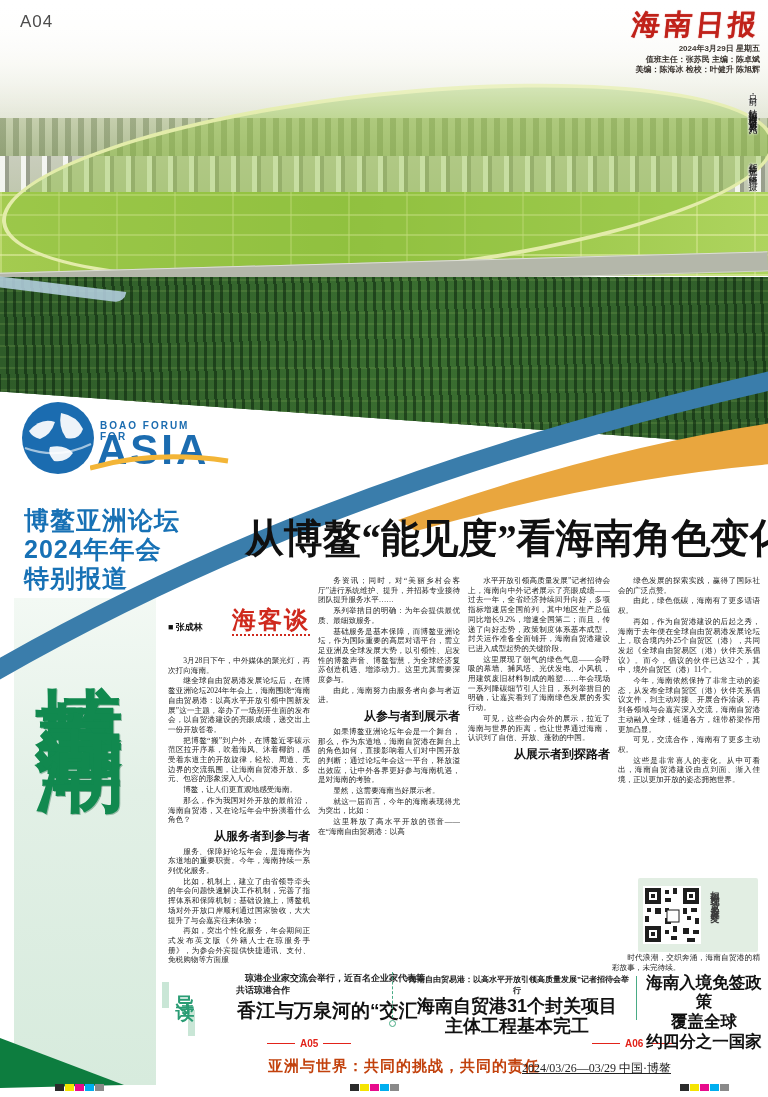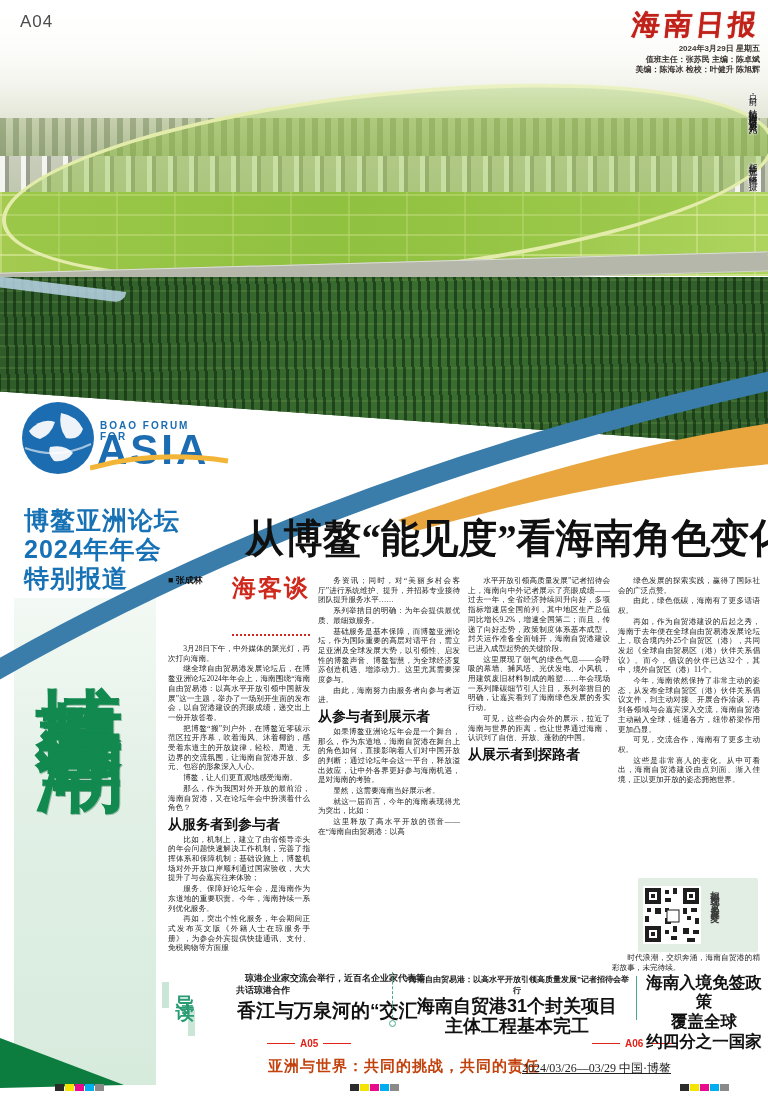--- a/index.html
+++ b/index.html
@@ -63,23 +63,23 @@
   .headline{position:absolute;left:245px;top:511px;width:520px;z-index:4;
             font-family:"Liberation Serif",serif;font-weight:bold;font-size:40px;color:#101010;
             white-space:nowrap;transform:scaleX(.97);transform-origin:left;}
 
   
   .article{position:absolute;left:168px;top:576px;width:592px;height:392px;z-index:4;
            display:flex;gap:8px;}
   .col{width:142px;flex:none;overflow:hidden;font-family:"Liberation Serif",serif;
        font-size:7.6px;line-height:9.7px;color:#1d1d1d;text-align:justify;}
   .col p{margin:0 0 1px 0;text-indent:2em;}
-  .col h3{font-family:"Liberation Sans",sans-serif;font-size:14px;font-weight:bold;
-          text-align:left;margin:7px 0 5px 0;color:#111;}
-  .logo-row{display:flex;justify-content:space-between;height:60px;margin-bottom:8px;}
+  .col h3{font-family:"Liberation Sans",sans-serif;font-size:12px;font-weight:bold;
+          text-align:right;margin:7px 0 5px 0;color:#111;}
+  .logo-row{display:flex;justify-content:space-between;align-items:flex-end;height:60px;margin-bottom:20px;}
   .byline{font-size:9px;font-weight:bold;color:#111;padding-bottom:3px;white-space:nowrap;}
   .haiketan{font-family:"Liberation Serif",serif;font-size:24px;font-weight:bold;color:#cf291d;
             letter-spacing:2px;border-bottom:2px dotted #cf291d;padding-bottom:2px;line-height:1;}
 
   .col4-tail{position:absolute;left:612px;top:953px;width:148px;z-index:4;
              font-family:"Liberation Serif",serif;font-size:7.6px;line-height:9.7px;
              color:#1d1d1d;text-align:justify;}
   .col4-tail p{margin:0;text-indent:2em;}
 
   
@@ -191,22 +191,22 @@
       <div class="logo-row">
         <span class="byline">■ 张成林</span>
         <span class="haiketan">海客谈</span>
       </div>
     <p>3月28日下午，中外媒体的聚光灯，再次打向海南。</p>
         <p>继全球自由贸易港发展论坛后，在博鳌亚洲论坛2024年年会上，海南围绕“海南自由贸易港：以高水平开放引领中国新发展”这一主题，举办了一场别开生面的发布会，以自贸港建设的亮眼成绩，递交出上一份开放答卷。</p>
         <p>把博鳌“搬”到户外，在博鳌近零碳示范区拉开序幕，吹着海风、沐着椰韵，感受着东道主的开放旋律，轻松、周道、无边界的交流氛围，让海南自贸港开放、多元、包容的形象深入人心。</p>
         <p>博鳌，让人们更直观地感受海南。</p>
         <p>那么，作为我国对外开放的最前沿，海南自贸港，又在论坛年会中扮演着什么角色？</p>
         <h3>从服务者到参与者</h3>
+        <p>服务、保障好论坛年会，是海南作为东道地的重要职责。今年，海南持续一系列优化服务。</p>
         <p>比如，机制上，建立了由省领导牵头的年会问题快速解决工作机制，完善了指挥体系和保障机制；基础设施上，博鳌机场对外开放口岸顺利通过国家验收，大大提升了与会嘉宾往来体验；</p>
-        <p>服务、保障好论坛年会，是海南作为东道地的重要职责。今年，海南持续一系列优化服务。</p>
         <p>再如，突出个性化服务，年会期间正式发布英文版《外籍人士在琼服务手册》，为参会外宾提供快捷通讯、支付、免税购物等方面服</p>
       </div>
     <div class="col">
         <p>务资讯；同时，对“美丽乡村会客厅”进行系统维护、提升，并招募专业接待团队提升服务水平……</p>
         <p>系列举措目的明确：为年会提供最优质、最细致服务。</p>
         <p>基础服务是基本保障，而博鳌亚洲论坛，作为国际重要的高层对话平台，需立足亚洲及全球发展大势，以引领性、启发性的博鳌声音、博鳌智慧，为全球经济复苏创造机遇、增添动力。这里尤其需要深度参与。</p>
         <p>由此，海南努力由服务者向参与者迈进。</p>
         <h3>从参与者到展示者</h3>
         <p>如果博鳌亚洲论坛年会是一个舞台，那么，作为东道地，海南自贸港在舞台上的角色如何，直接影响着人们对中国开放的判断；通过论坛年会这一平台，释放溢出效应，让中外各界更好参与海南机遇，是对海南的考验。</p>
         <p>显然，这需要海南当好展示者。</p>

